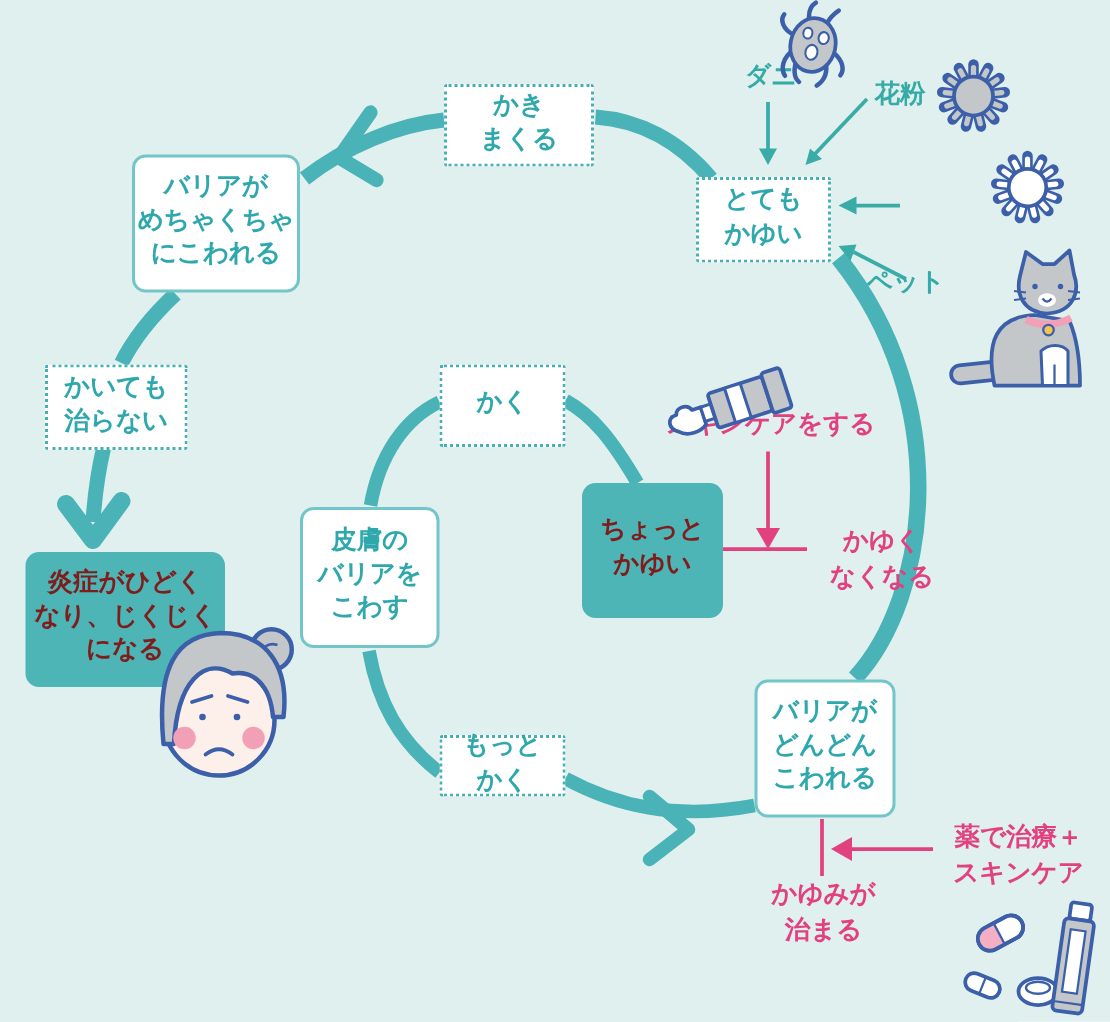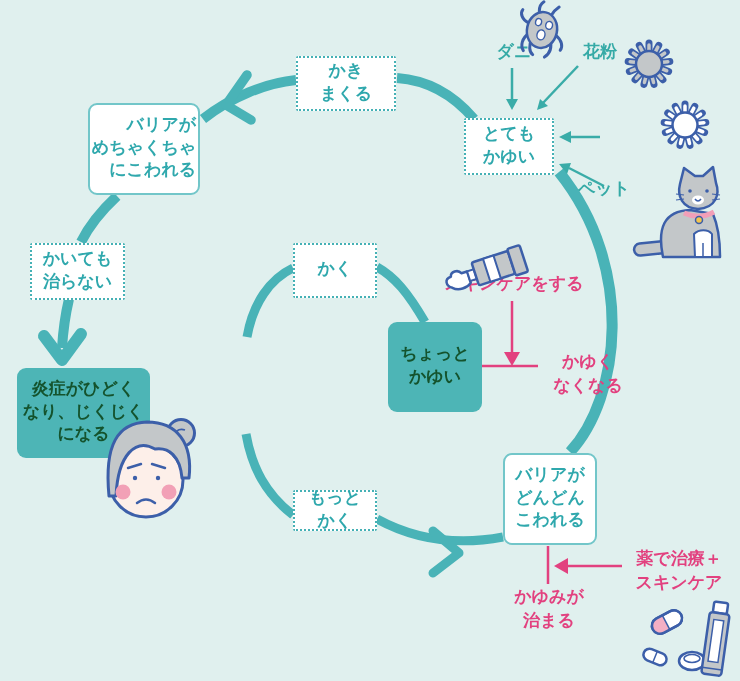--- a/index.html
+++ b/index.html
@@ -16,22 +16,22 @@
     display:flex;align-items:center;justify-content:center;
     text-align:center;
     white-space:pre-line;
     font-size:17px;font-weight:bold;line-height:1.35;
     color:#2fa8ad;
     background:#ffffff;
     box-sizing:border-box;
     font-family:Liberation Mono, monospace;
   }
   .box.dotted{border:2px dotted #45b1b5;border-radius:2px;}
-  .box.solid{border:2.5px solid #72c6c9;border-radius:9px;text-align:right;}
-  .box.filled{background:#4db5b6;color:#14532d;border:none;border-radius:9px;}
+  .box.solid{border:2.5px solid #72c6c9;border-radius:9px;}
+  .box.filled{background:#4db5b6;color:#7f1d1d;border:none;border-radius:9px;}
   .lbl{
     position:absolute;
     white-space:pre-line;
     font-size:17px;font-weight:bold;line-height:1.4;
     text-align:center;
   }
   .lbl.teal{color:#35aaa6;}
   .lbl.pink{color:#e2417f;}
   .lbl.left{text-align:center;}
   
@@ -90,30 +90,33 @@
 にこわれる</div>
   <div class="box filled" style="left:17px;top:368px;width:133px;height:90px">炎症がひどく
 なり、じくじく
 になる</div>
   <div class="box dotted" style="left:30px;top:243px;width:95px;height:57px">かいても
 治らない</div>
   <div class="box dotted" style="left:464px;top:118px;width:90px;height:57px">とても
 かゆい</div>
 
   <div class="box dotted" style="left:293px;top:243px;width:84px;height:55px">かく</div>
+  <div class="box solid" style="left:200px;top:338px;width:93px;height:94px">皮膚の
+バリアを
+こわす</div>
   <div class="box filled" style="left:388px;top:322px;width:94px;height:90px">ちょっと
 かゆい</div>
   <div class="box dotted" style="left:293px;top:490px;width:84px;height:41px">もっと
 かく</div>
   <div class="box solid" style="left:503px;top:453px;width:94px;height:92px">バリアが
 どんどん
 こわれる</div>
 
   <div class="lbl teal" style="left:490px;top:40px;width:48px">ダニ</div>
-  <div class="lbl teal" style="left:574px;top:40px;width:52px">花粉</div>
+  <div class="lbl teal" style="left:574px;top:52px;width:52px">花粉</div>
   <div class="lbl teal" style="left:576px;top:177px;width:56px">ペット</div>
 
   <div class="lbl pink" style="left:441px;top:272px;width:146px">スキンケアをする</div>
   <div class="lbl pink left" style="left:540px;top:350px;width:96px">かゆく
 なくなる</div>
   <div class="lbl pink left" style="left:620px;top:547px;width:118px">薬で治療＋
 スキンケア</div>
   <div class="lbl pink" style="left:503px;top:585px;width:92px">かゆみが
 治まる</div>
 

